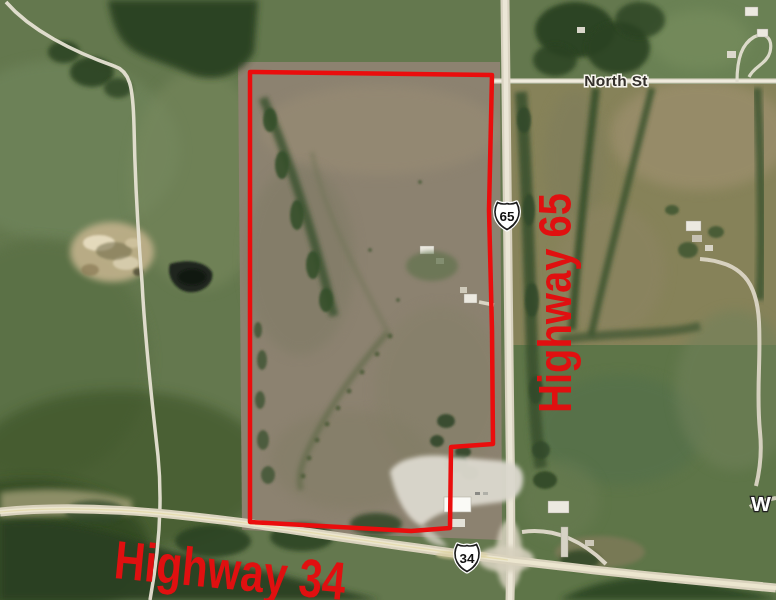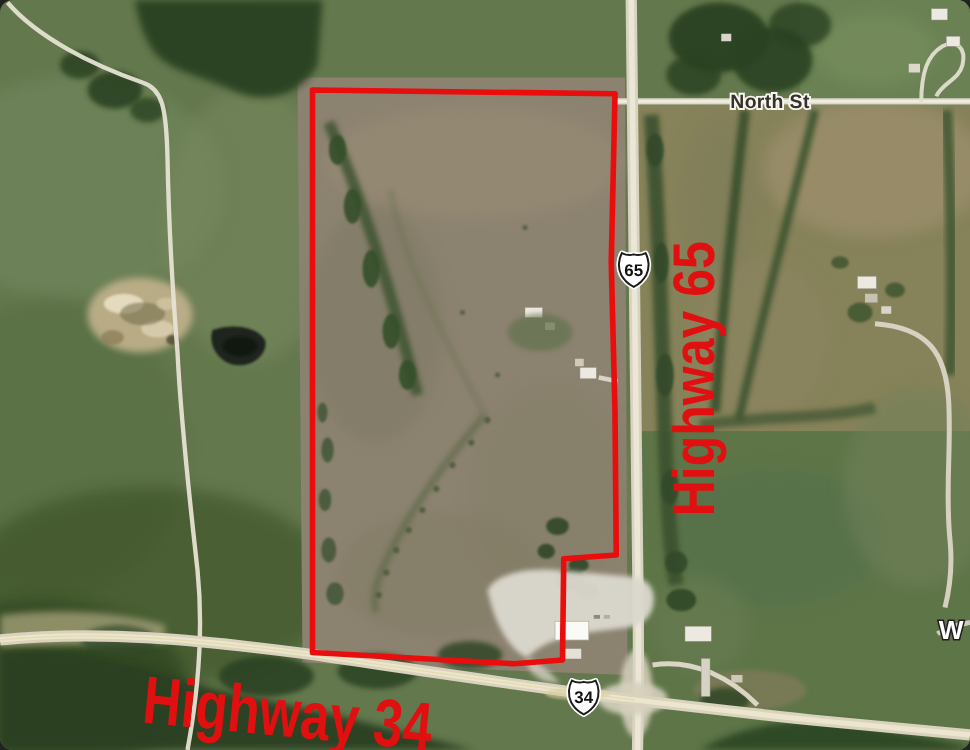--- a/index.html
+++ b/index.html
@@ -1,16 +1,16 @@
 <!DOCTYPE html>
 <html style="--boundary-red: #ea0d0d; --label-red: #e01010; --shield-fill: #ffffff; --shield-border: #1c1c1c; --street-label-ink: #34302b; --street-label-halo: #f7f5ee; --road-light: #e9e4d3; --field-green: #64784e; --parcel-tan: #8c8270; --tree-dark: #2c4322;"><head>
 <meta charset="utf-8">
 <style>
   html,body{margin:0;padding:0;background:#222;}
-  #stage{position:relative;width:776px;height:600px;overflow:hidden;font-family:"Liberation Sans",sans-serif;border-radius:10px;}
+  #stage{position:relative;width:776px;height:600px;overflow:hidden;font-family:"Liberation Sans",sans-serif;}
   svg{display:block;}
   .boundary{fill:none;stroke:var(--boundary-red,#ea0d0d);stroke-width:4.5;stroke-linejoin:round;stroke-linecap:square;}
   .hwy-label{fill:var(--label-red,#e01010);font-family:"Liberation Sans",sans-serif;font-weight:700;}
   .hwy-34{font-size:54px;}
   .hwy-65{font-size:47px;}
   .street-label{fill:var(--street-label-ink,#34302b);stroke:var(--street-label-halo,#f7f5ee);stroke-width:3px;paint-order:stroke;font-family:"Liberation Sans",sans-serif;font-weight:700;font-size:15.5px;letter-spacing:.3px;text-anchor:middle;}
   .shield-halo{fill:none;stroke:#ffffff;stroke-width:4.2;stroke-linejoin:round;}
   .shield-body{fill:var(--shield-fill,#ffffff);stroke:var(--shield-border,#1c1c1c);stroke-width:1.6;}
   .shield-num{fill:#101010;font-family:"Liberation Sans",sans-serif;font-weight:700;font-size:13.5px;text-anchor:middle;}
   .w-label{fill:#ffffff;stroke:#1f1f1f;stroke-width:2.5px;paint-order:stroke;font-family:"Liberation Sans",sans-serif;font-weight:700;font-size:21px;}

